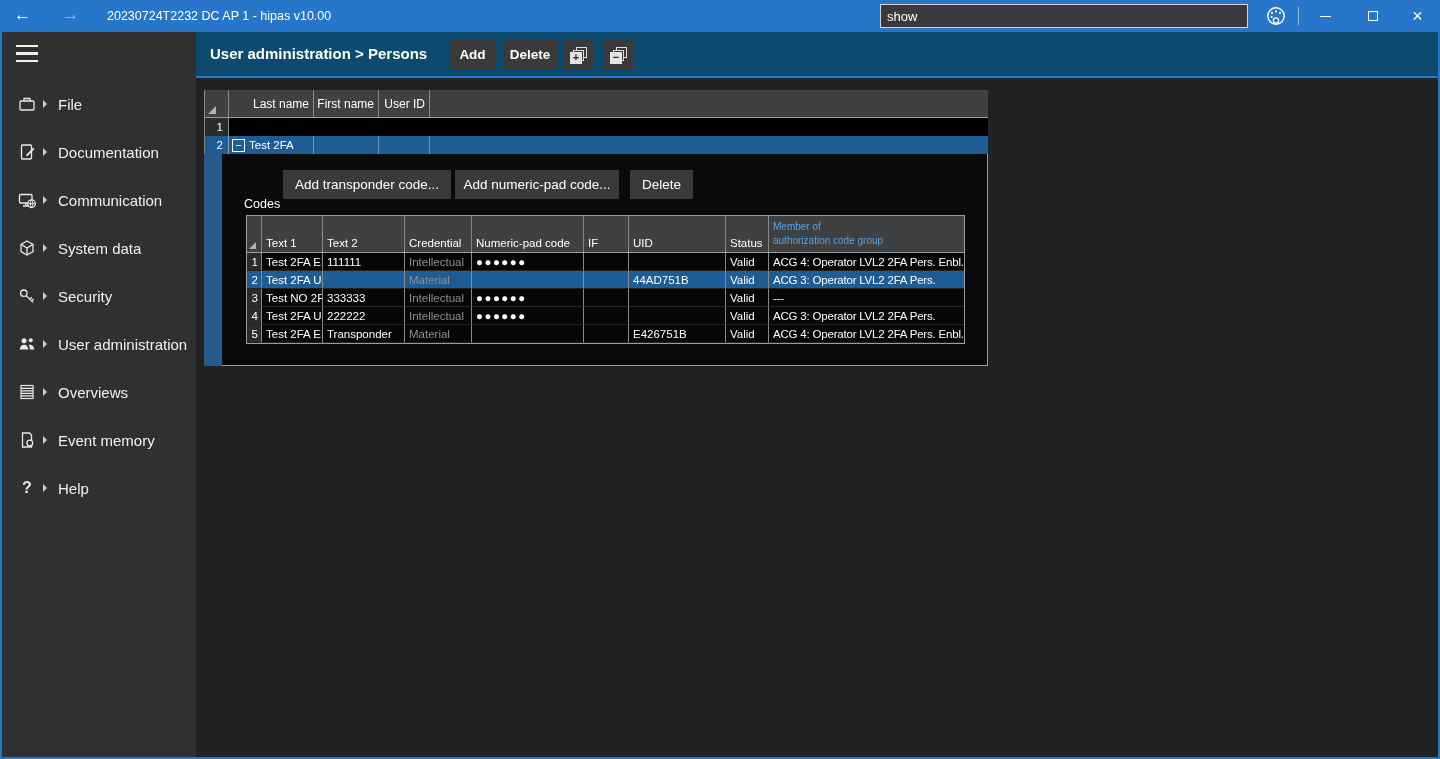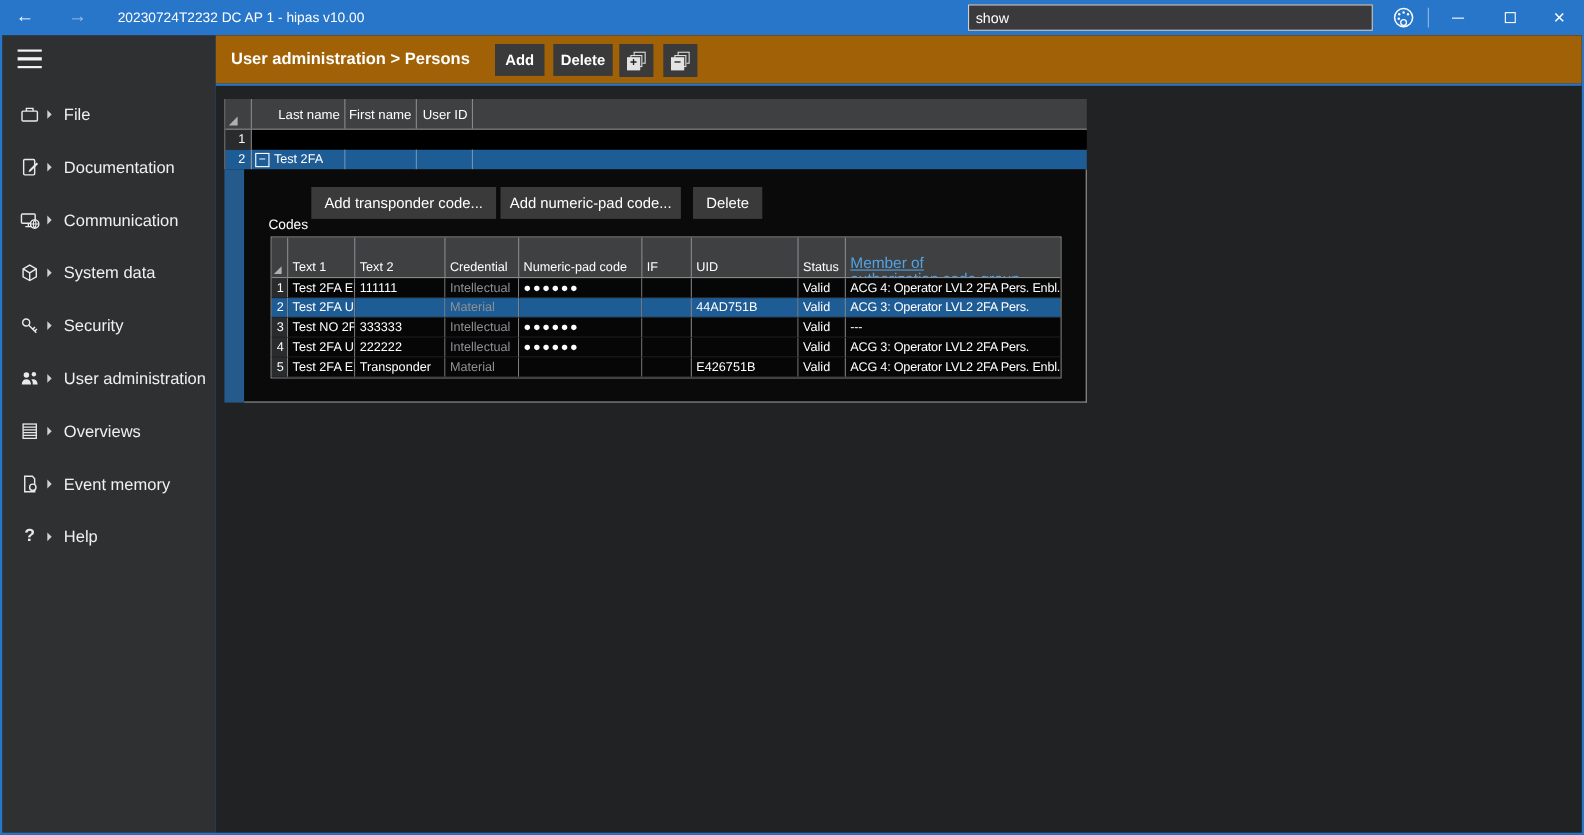--- a/index.html
+++ b/index.html
@@ -34,21 +34,21 @@
   .hamburger i { display:block; height:2.4px; background:#f2f2f2; }
   .nav { position:absolute; left:0; top:48px; right:0; }
   .nav-item { height:48px; display:flex; align-items:center; padding-left:14px; cursor:default; }
   .nav-icon { width:22px; height:20px; display:flex; align-items:center; justify-content:center; color:#e9e9ea; }
   .chev { width:0; height:0; border-left:4px solid #cfd0d1; border-top:4px solid transparent; border-bottom:4px solid transparent; margin-left:5px; }
   .chev.hidden { visibility:hidden; }
   .nav-label { margin-left:11px; font-size:15px; color:#f0f0f1; white-space:nowrap; }
   .qmark { font-size:16px; font-weight:bold; color:#e9e9ea; }
   
   .content { position:absolute; left:196px; top:32px; right:2px; bottom:2px; background:#212223; overflow:hidden; }
-  .toolbar { position:absolute; left:0; top:0; right:0; height:44px; background:#a16207; }
+  .toolbar { position:absolute; left:0; top:0; right:0; height:44px; background:#0c4a6e; }
   .breadcrumb { position:absolute; left:14px; top:0; height:44px; line-height:44px; font-size:15px; font-weight:bold; white-space:nowrap; }
   .btn { position:absolute; top:8px; height:29px; background:#3a3a3b; color:#fff; border:none;
          font-family:"Liberation Sans", sans-serif; font-size:13.5px; font-weight:600; cursor:default; }
   .btn-add { left:254px; width:45px; }
   .btn-del { left:307px; width:54px; }
   .icon-btn { position:absolute; top:8px; width:31px; height:30px; background:#3a3a3b; border:none;
               display:flex; align-items:center; justify-content:center; cursor:default; }
   .ib-expand { left:367px; } .ib-collapse { left:407px; }
   .pages { position:relative; width:17px; height:17px; }
   .pages .pg-b1 { position:absolute; right:0; top:0; width:11px; height:11px; border:1px solid #dcdcdc; }
@@ -86,22 +86,22 @@
   .pb3 { left:408px; width:63px; }
   
   .ctable { position:absolute; left:24px; top:61px; width:719px; border:1px solid #9b9b9b; }
   .crow { display:flex; }
   .chead { height:37px; background:#3e4042; border-bottom:1px solid #9b9b9b; }
   .chead .cc { display:flex; align-items:flex-end; padding:0 0 3px 4px; font-size:11.5px;
                border-right:1px solid #87898b; position:relative; overflow:hidden; white-space:nowrap; }
   .cc0 { width:15px; } .cc1 { width:61px; } .cc2 { width:82px; } .cc3 { width:67px; }
   .cc4 { width:112px; } .cc5 { width:45px; } .cc6 { width:97px; } .cc7 { width:43px; }
   .cc8 { width:195px; border-right:none !important; }
-  .member-link { color:#53a2e4; text-decoration:underline; font-size:14px; line-height:14px;
-                 align-self:flex-start; padding-top:16px; cursor:default; }
+  .member-link { color:#53a2e4; font-size:10px; line-height:14px;
+                 align-self:flex-start; padding-top:4px; cursor:default; }
   .cdata { height:18px; }
   .cdata .cc { display:flex; align-items:center; padding-left:4px; font-size:11.5px;
                border-right:1px solid #87898b; border-bottom:1px solid #242426; overflow:hidden; white-space:nowrap;
                background:#060607; }
   .cdata .cc0 { justify-content:flex-end; padding:0 3px 0 0; background:#2a2b2c; }
   .cdata.sel .cc { background:#1e5c95; }
   .cred { color:#8e9093; }
   .dots { font-size:8px; letter-spacing:1.5px; }
   .member-cell { font-size:11px; letter-spacing:-0.2px; }
   .ctri { position:absolute; left:2px; bottom:3px; width:0; height:0;

